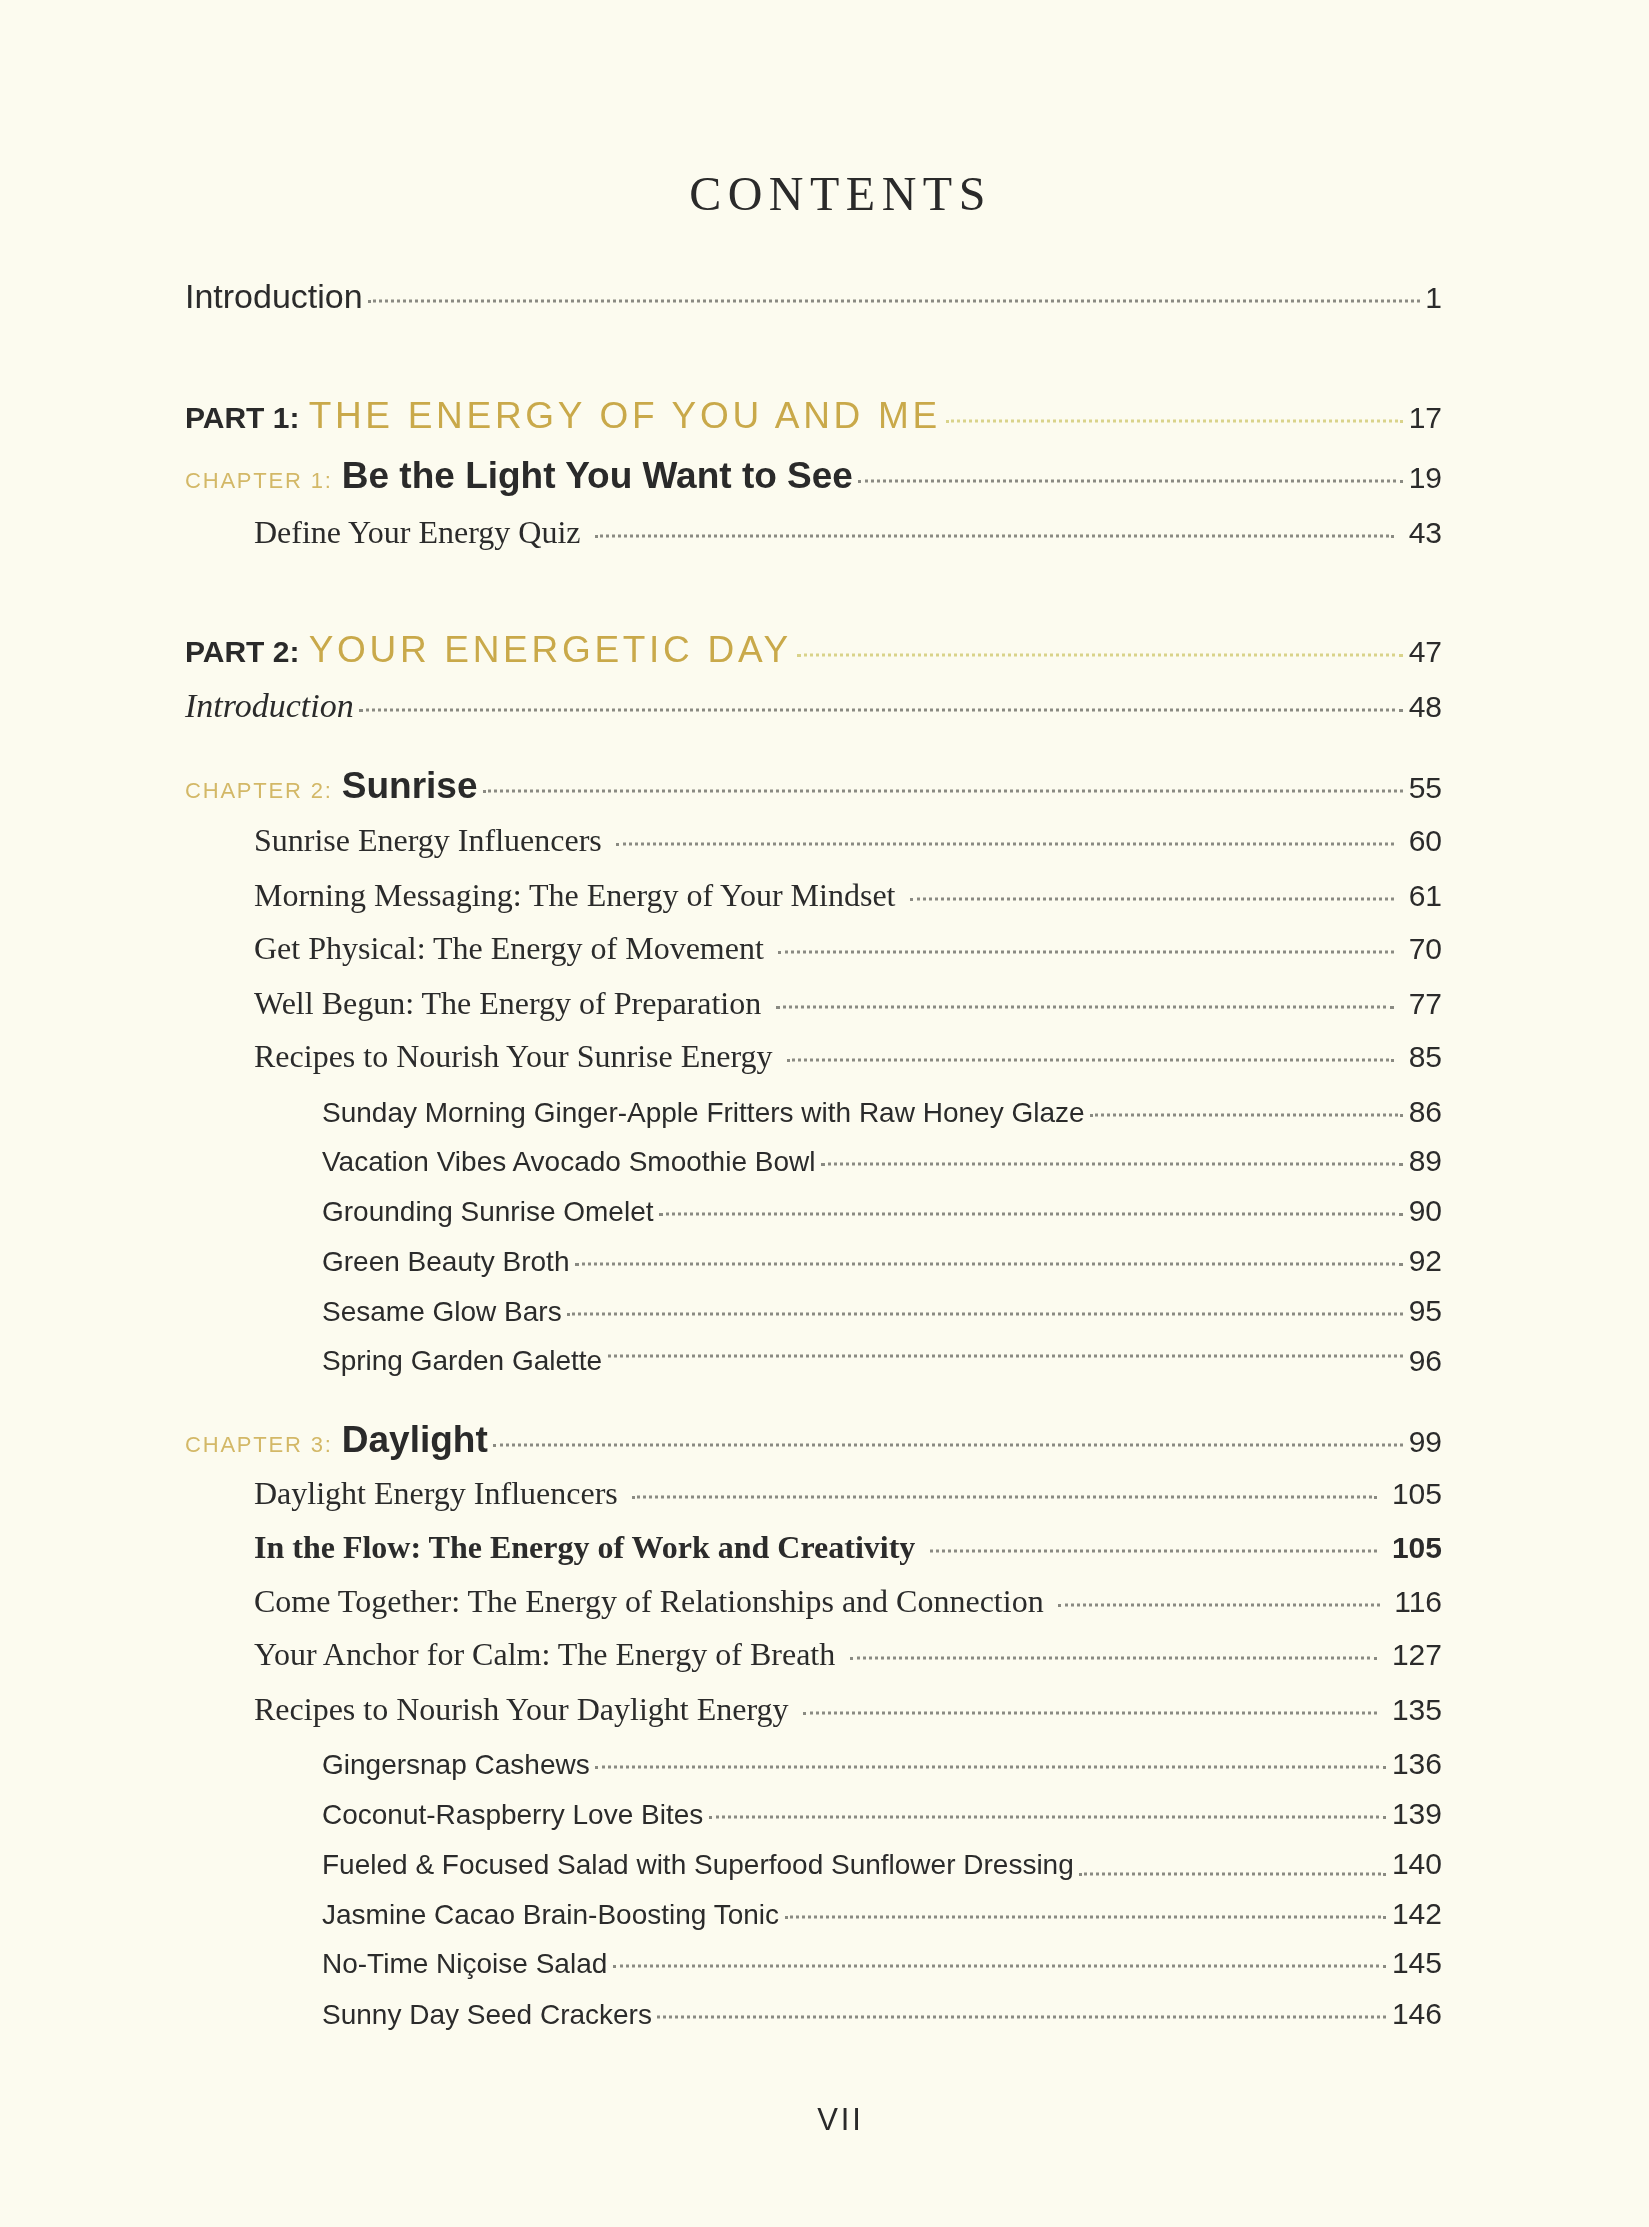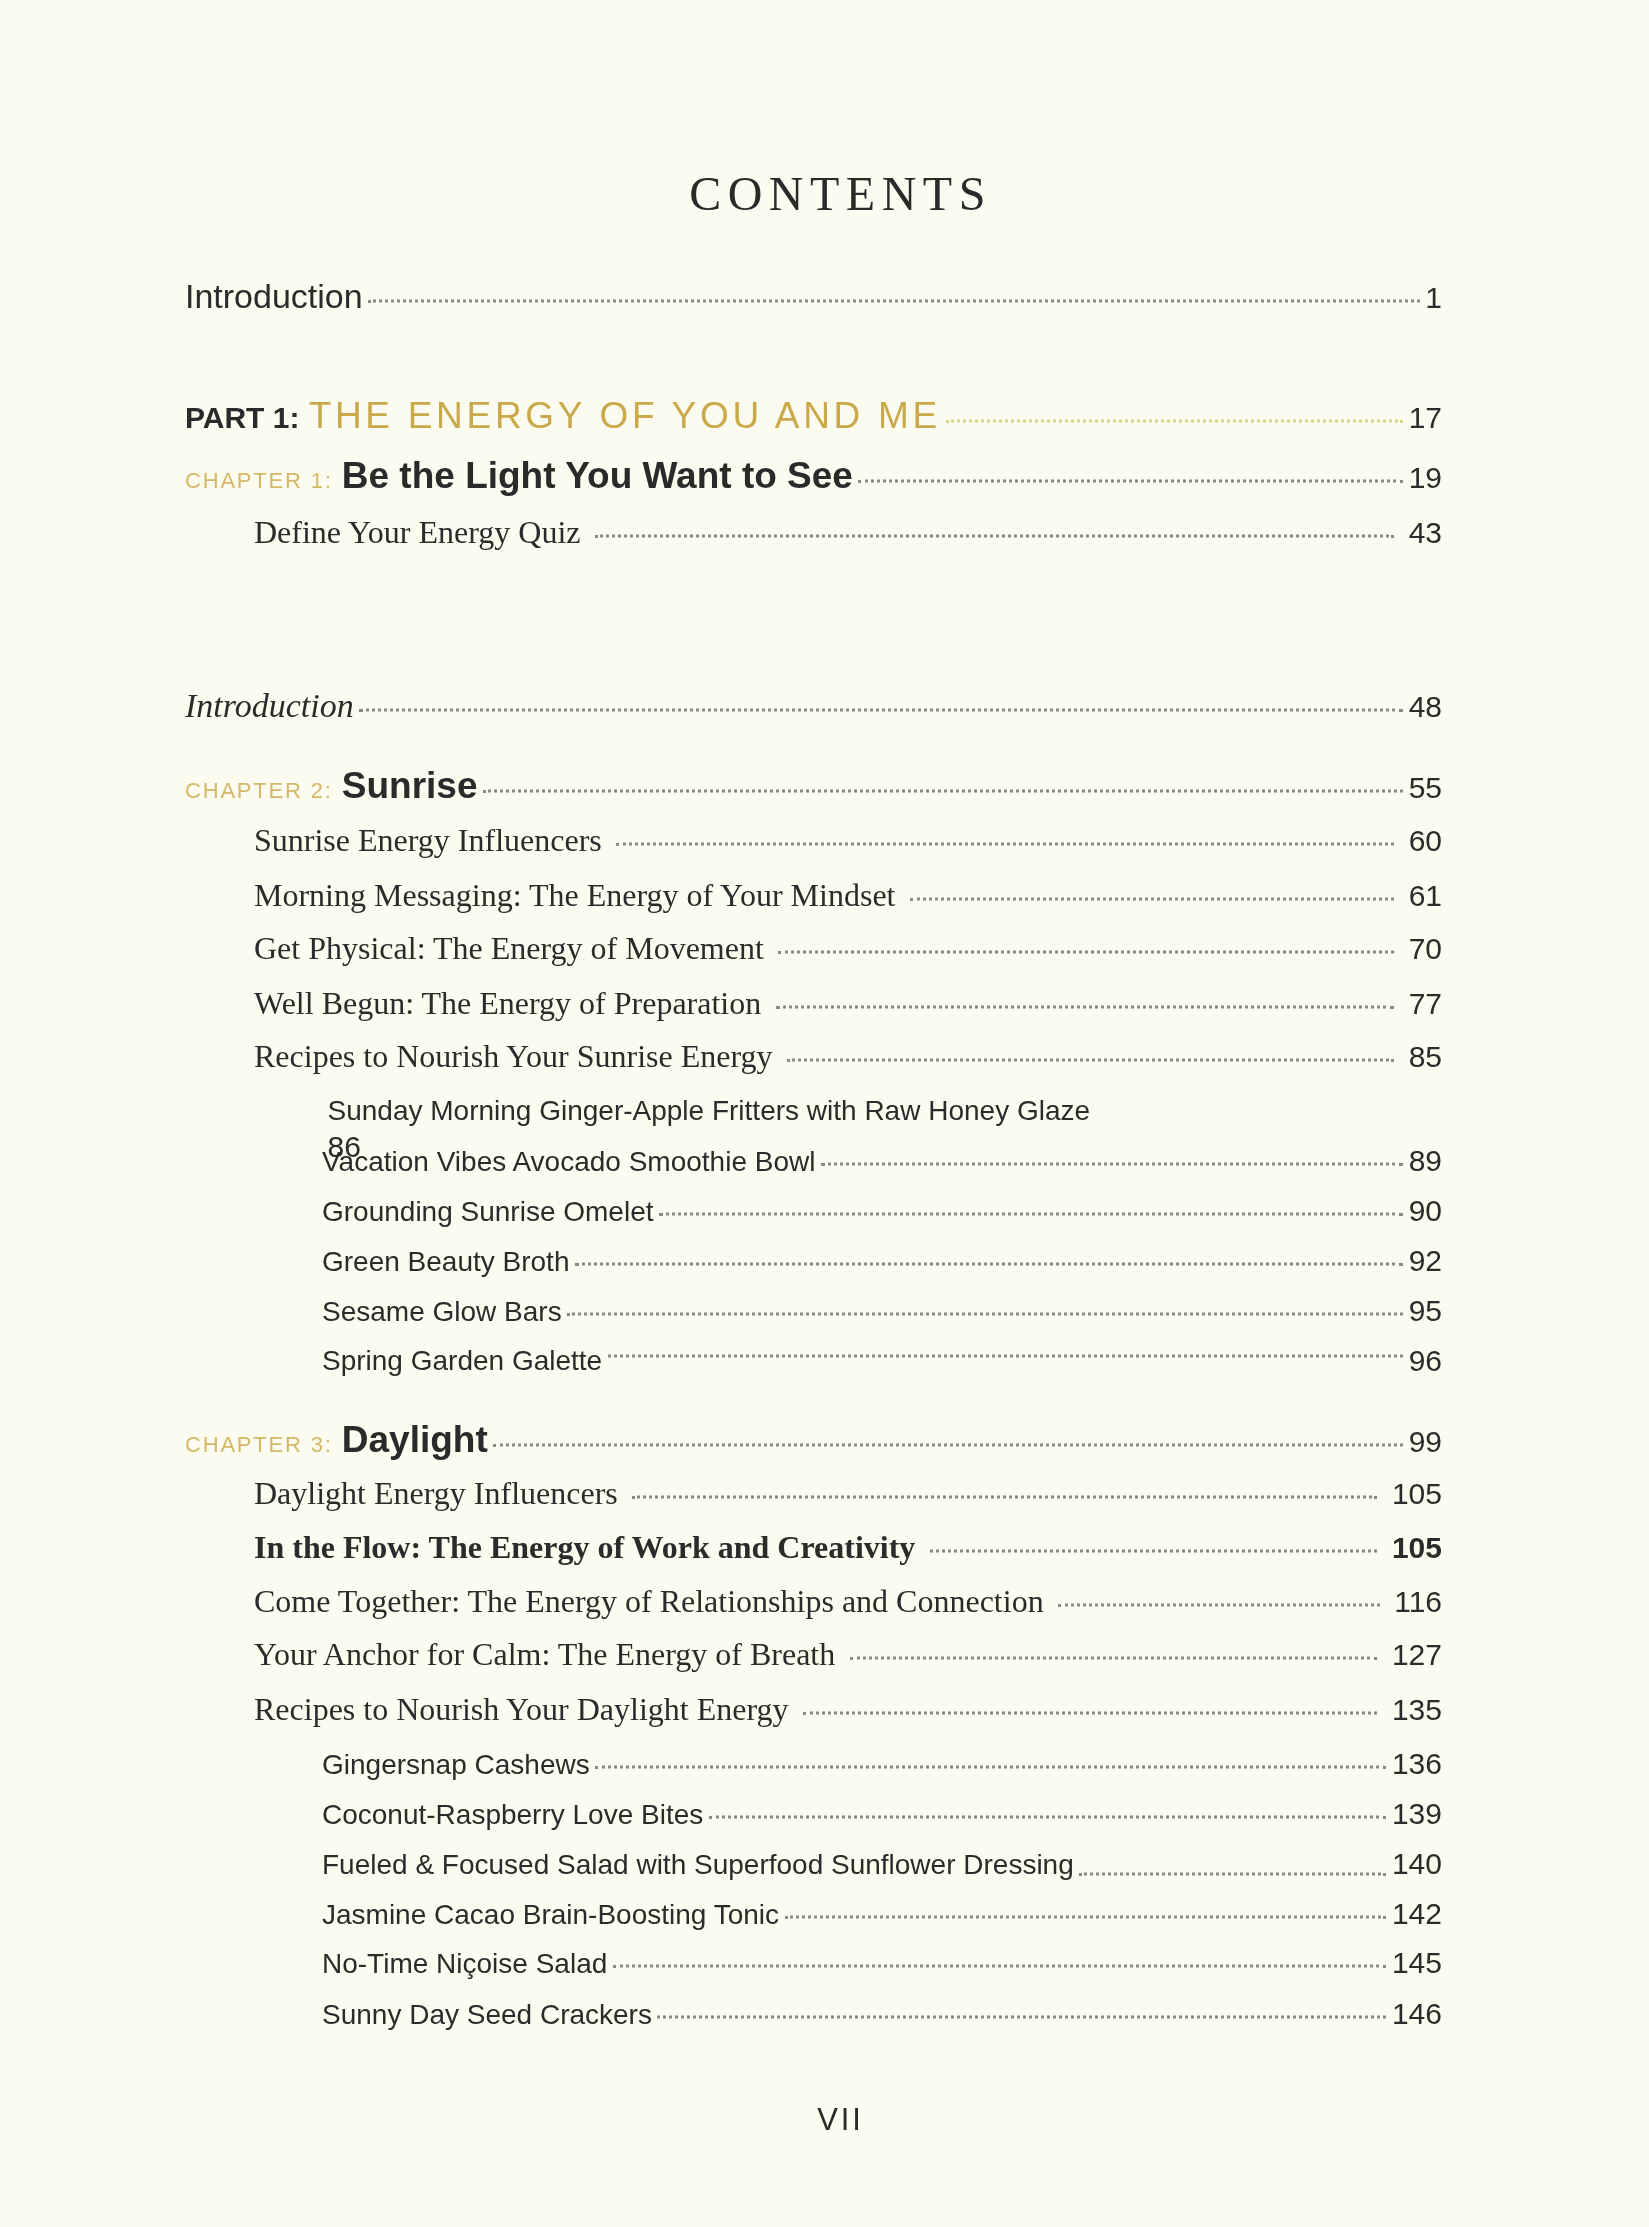--- a/index.html
+++ b/index.html
@@ -84,20 +84,28 @@
   </div>
 
   <div class="row lvl-2" style="top:514px;">
     <span class="label-wrap">
         <span class="serif section-text">Define Your Energy Quiz</span>
       </span>
     <span class="leader"></span>
     <span class="page-num">43</span>
   </div>
 
+  <div class="row lvl-top" style="top:629px;">
+    <span class="label-wrap">
+      <span class="sans part-prefix">PART 2:</span>
+      <span class="sans part-title">YOUR ENERGETIC DAY</span>
+    </span>
+    <span class="leader gold"></span>
+    <span class="page-num">47</span>
+  </div>
 
   <div class="row lvl-top" style="top:687px;">
     <span class="label-wrap">
         <span class="serif section-italic">Introduction</span>
       </span>
     <span class="leader"></span>
     <span class="page-num">48</span>
   </div>
 
   <div class="row lvl-top" style="top:765px;">
@@ -138,21 +146,21 @@
     <span class="page-num">77</span>
   </div>
   <div class="row lvl-2" style="top:1038px;">
     <span class="label-wrap">
         <span class="serif section-text">Recipes to Nourish Your Sunrise Energy</span>
       </span>
     <span class="leader"></span>
     <span class="page-num">85</span>
   </div>
 
-  <div class="row lvl-3" style="top:1095px;flex-direction:column;">
+  <div class="row lvl-3" style="top:1095px;">
     <span class="label-wrap">
         <span class="sans recipe-text">Sunday Morning Ginger-Apple Fritters with Raw Honey Glaze</span>
       </span>
     <span class="leader"></span>
     <span class="page-num">86</span>
   </div>
   <div class="row lvl-3" style="top:1144px;">
     <span class="label-wrap">
         <span class="sans recipe-text">Vacation Vibes Avocado Smoothie Bowl</span>
       </span>

